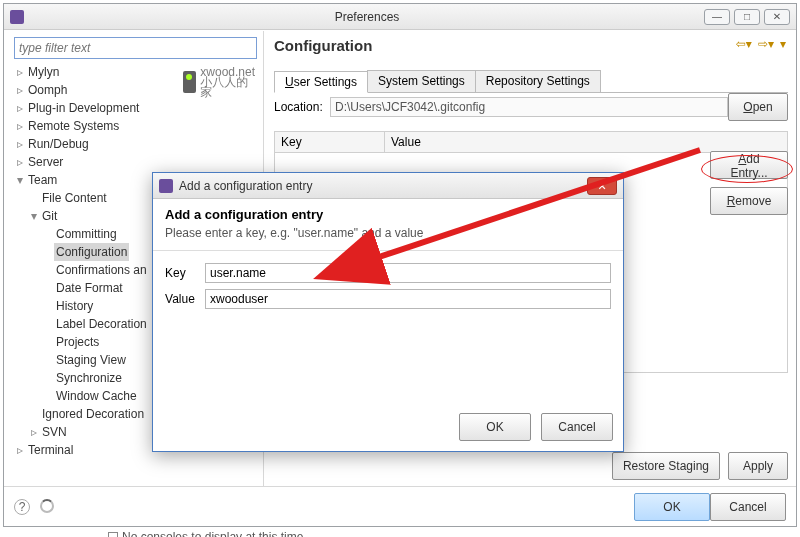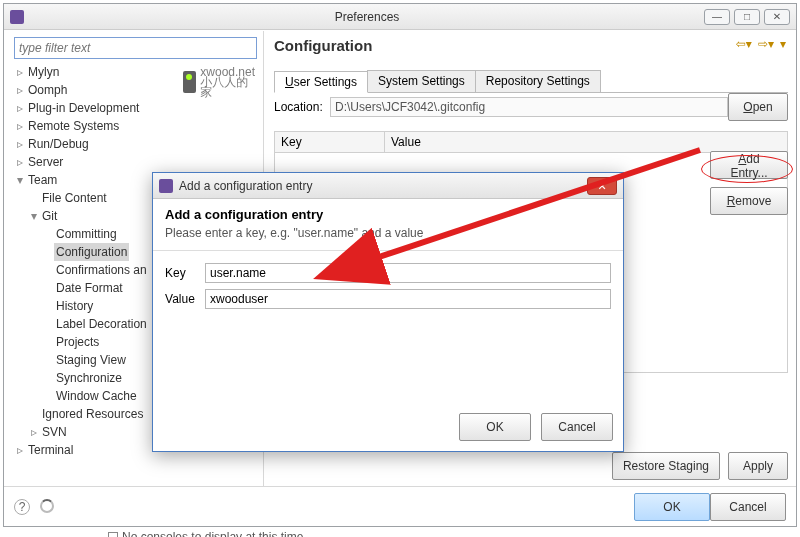--- a/index.html
+++ b/index.html
@@ -172,21 +172,21 @@
             <div class="node d2">
               <span class="arrow"></span>
               <span class="lbl">Synchronize</span>
             </div>
             <div class="node d2">
               <span class="arrow"></span>
               <span class="lbl">Window Cache</span>
             </div>
             <div class="node d1">
               <span class="arrow"></span>
-              <span class="lbl">Ignored Resources</span>
+              <span class="lbl">Ignored Decoration</span>
             </div>
             <div class="node d1">
               <span class="arrow">▹</span>
               <span class="lbl">SVN</span>
             </div>
             <div class="node d0">
               <span class="arrow">▹</span>
               <span class="lbl">Terminal</span>
             </div>
           </div>

